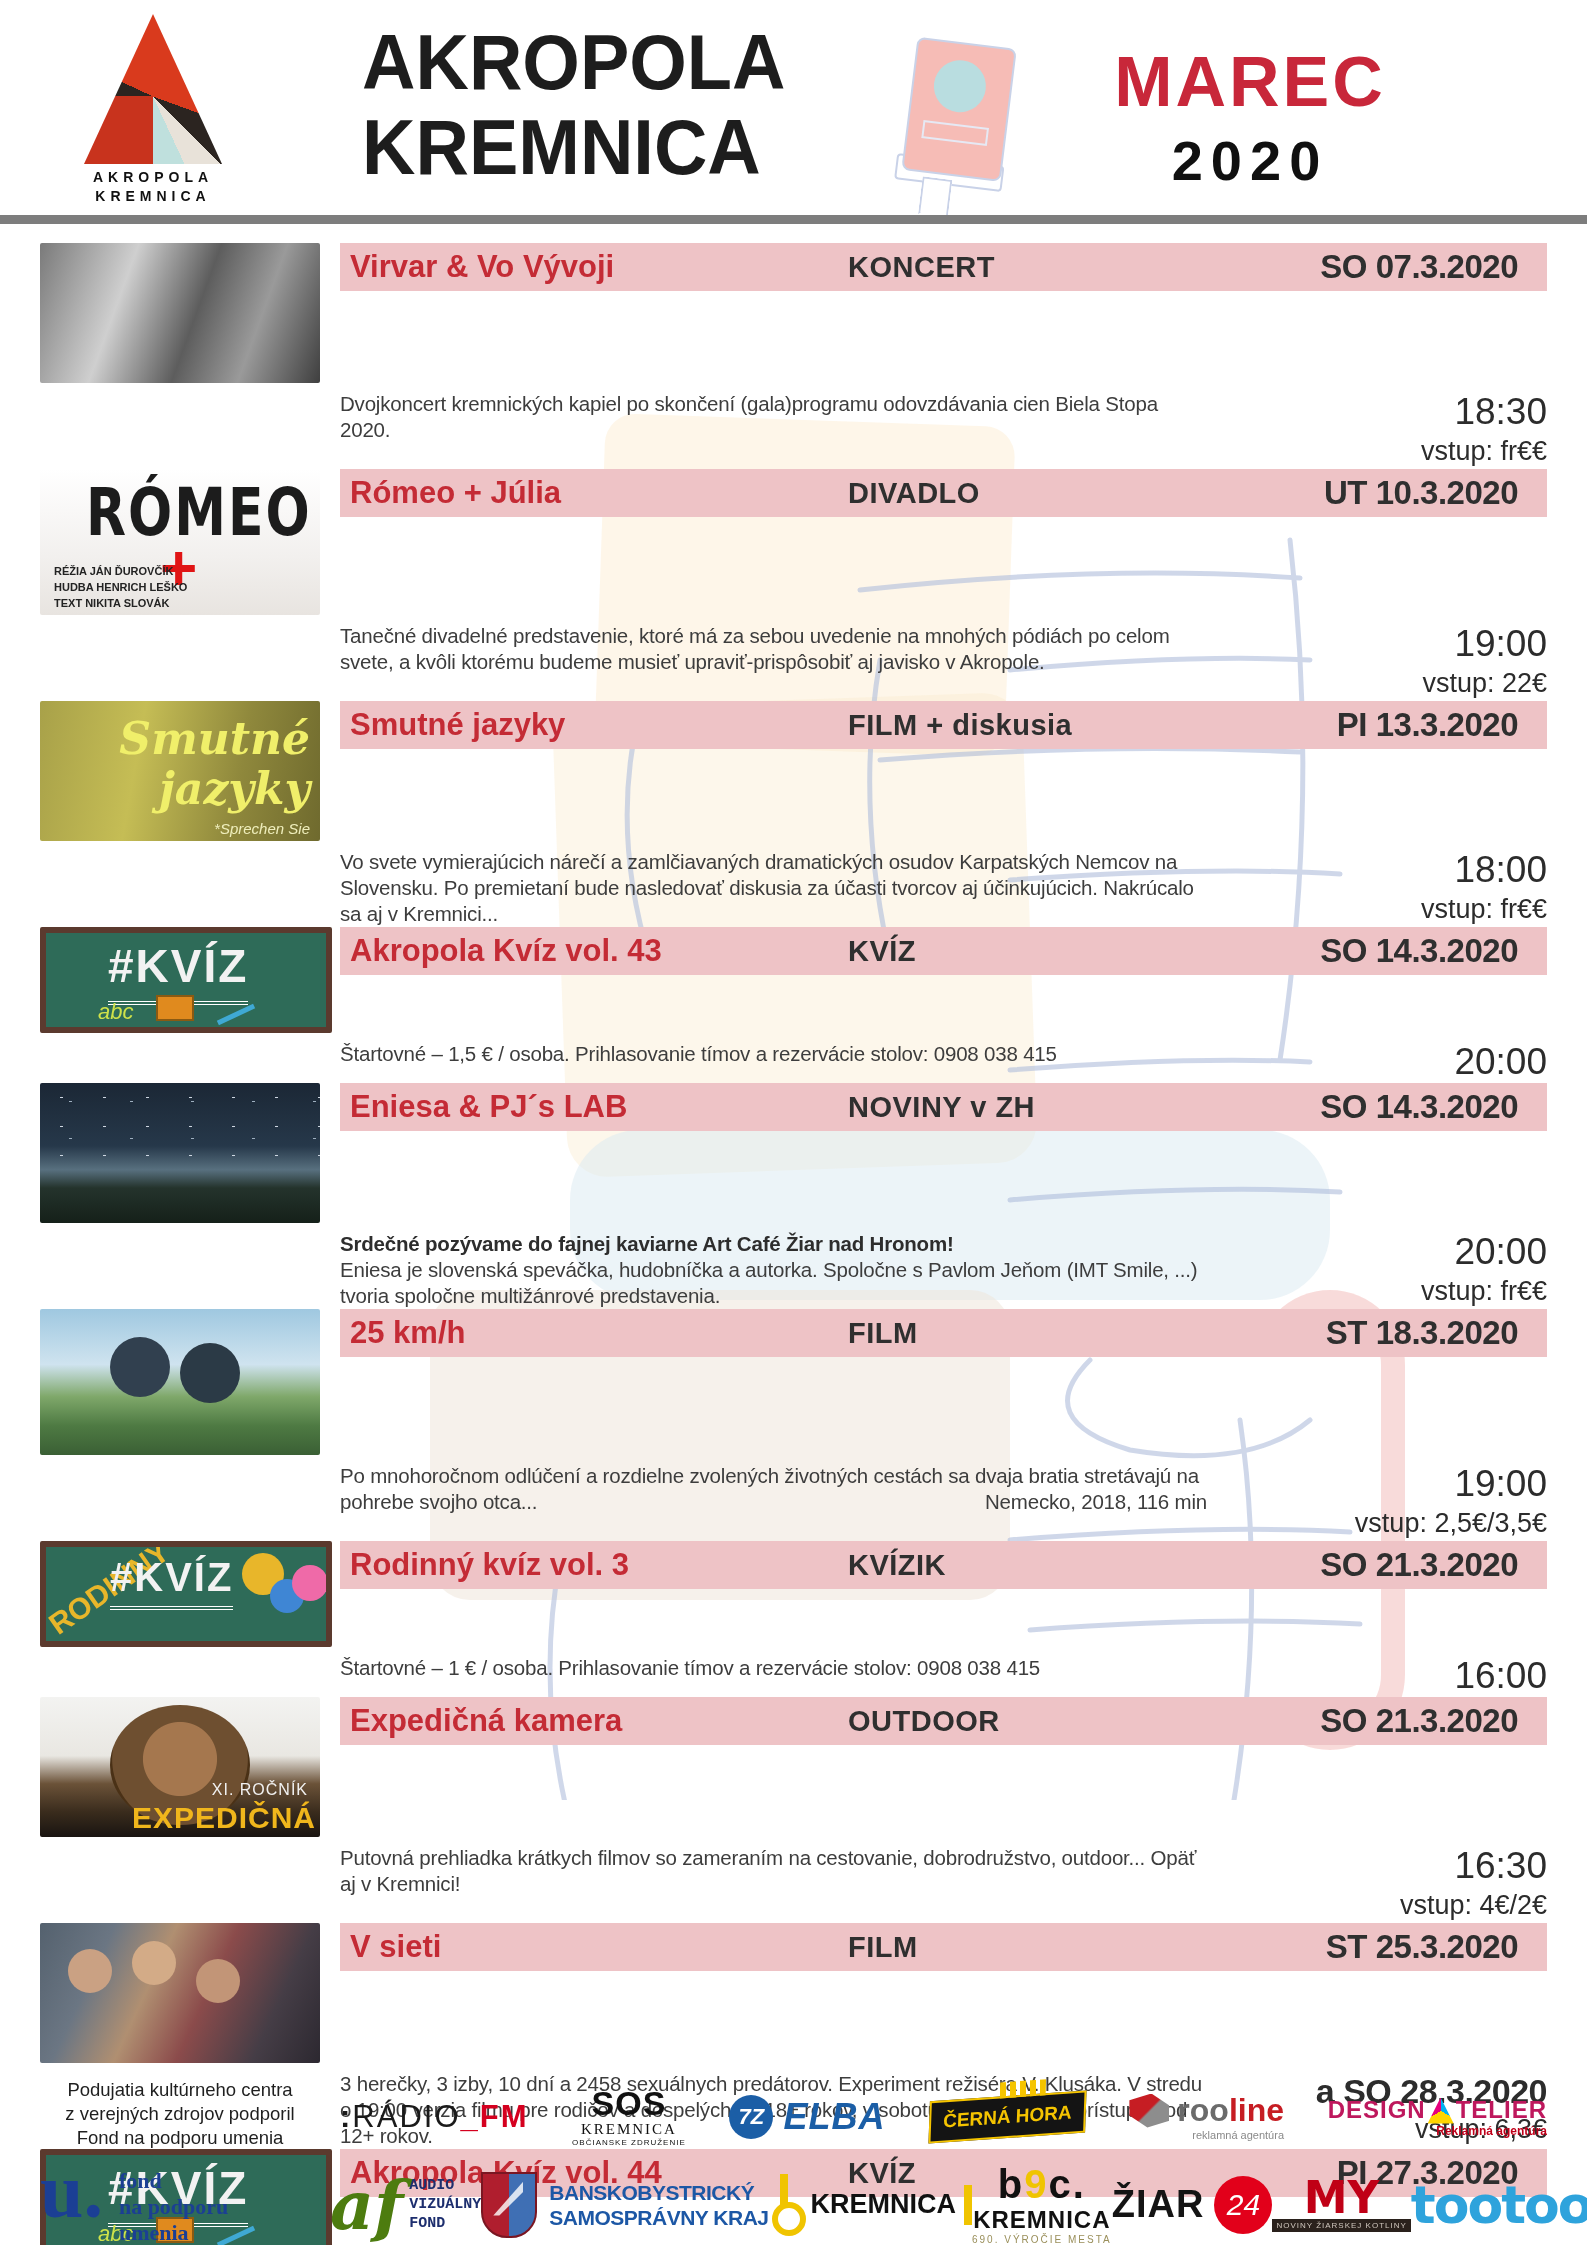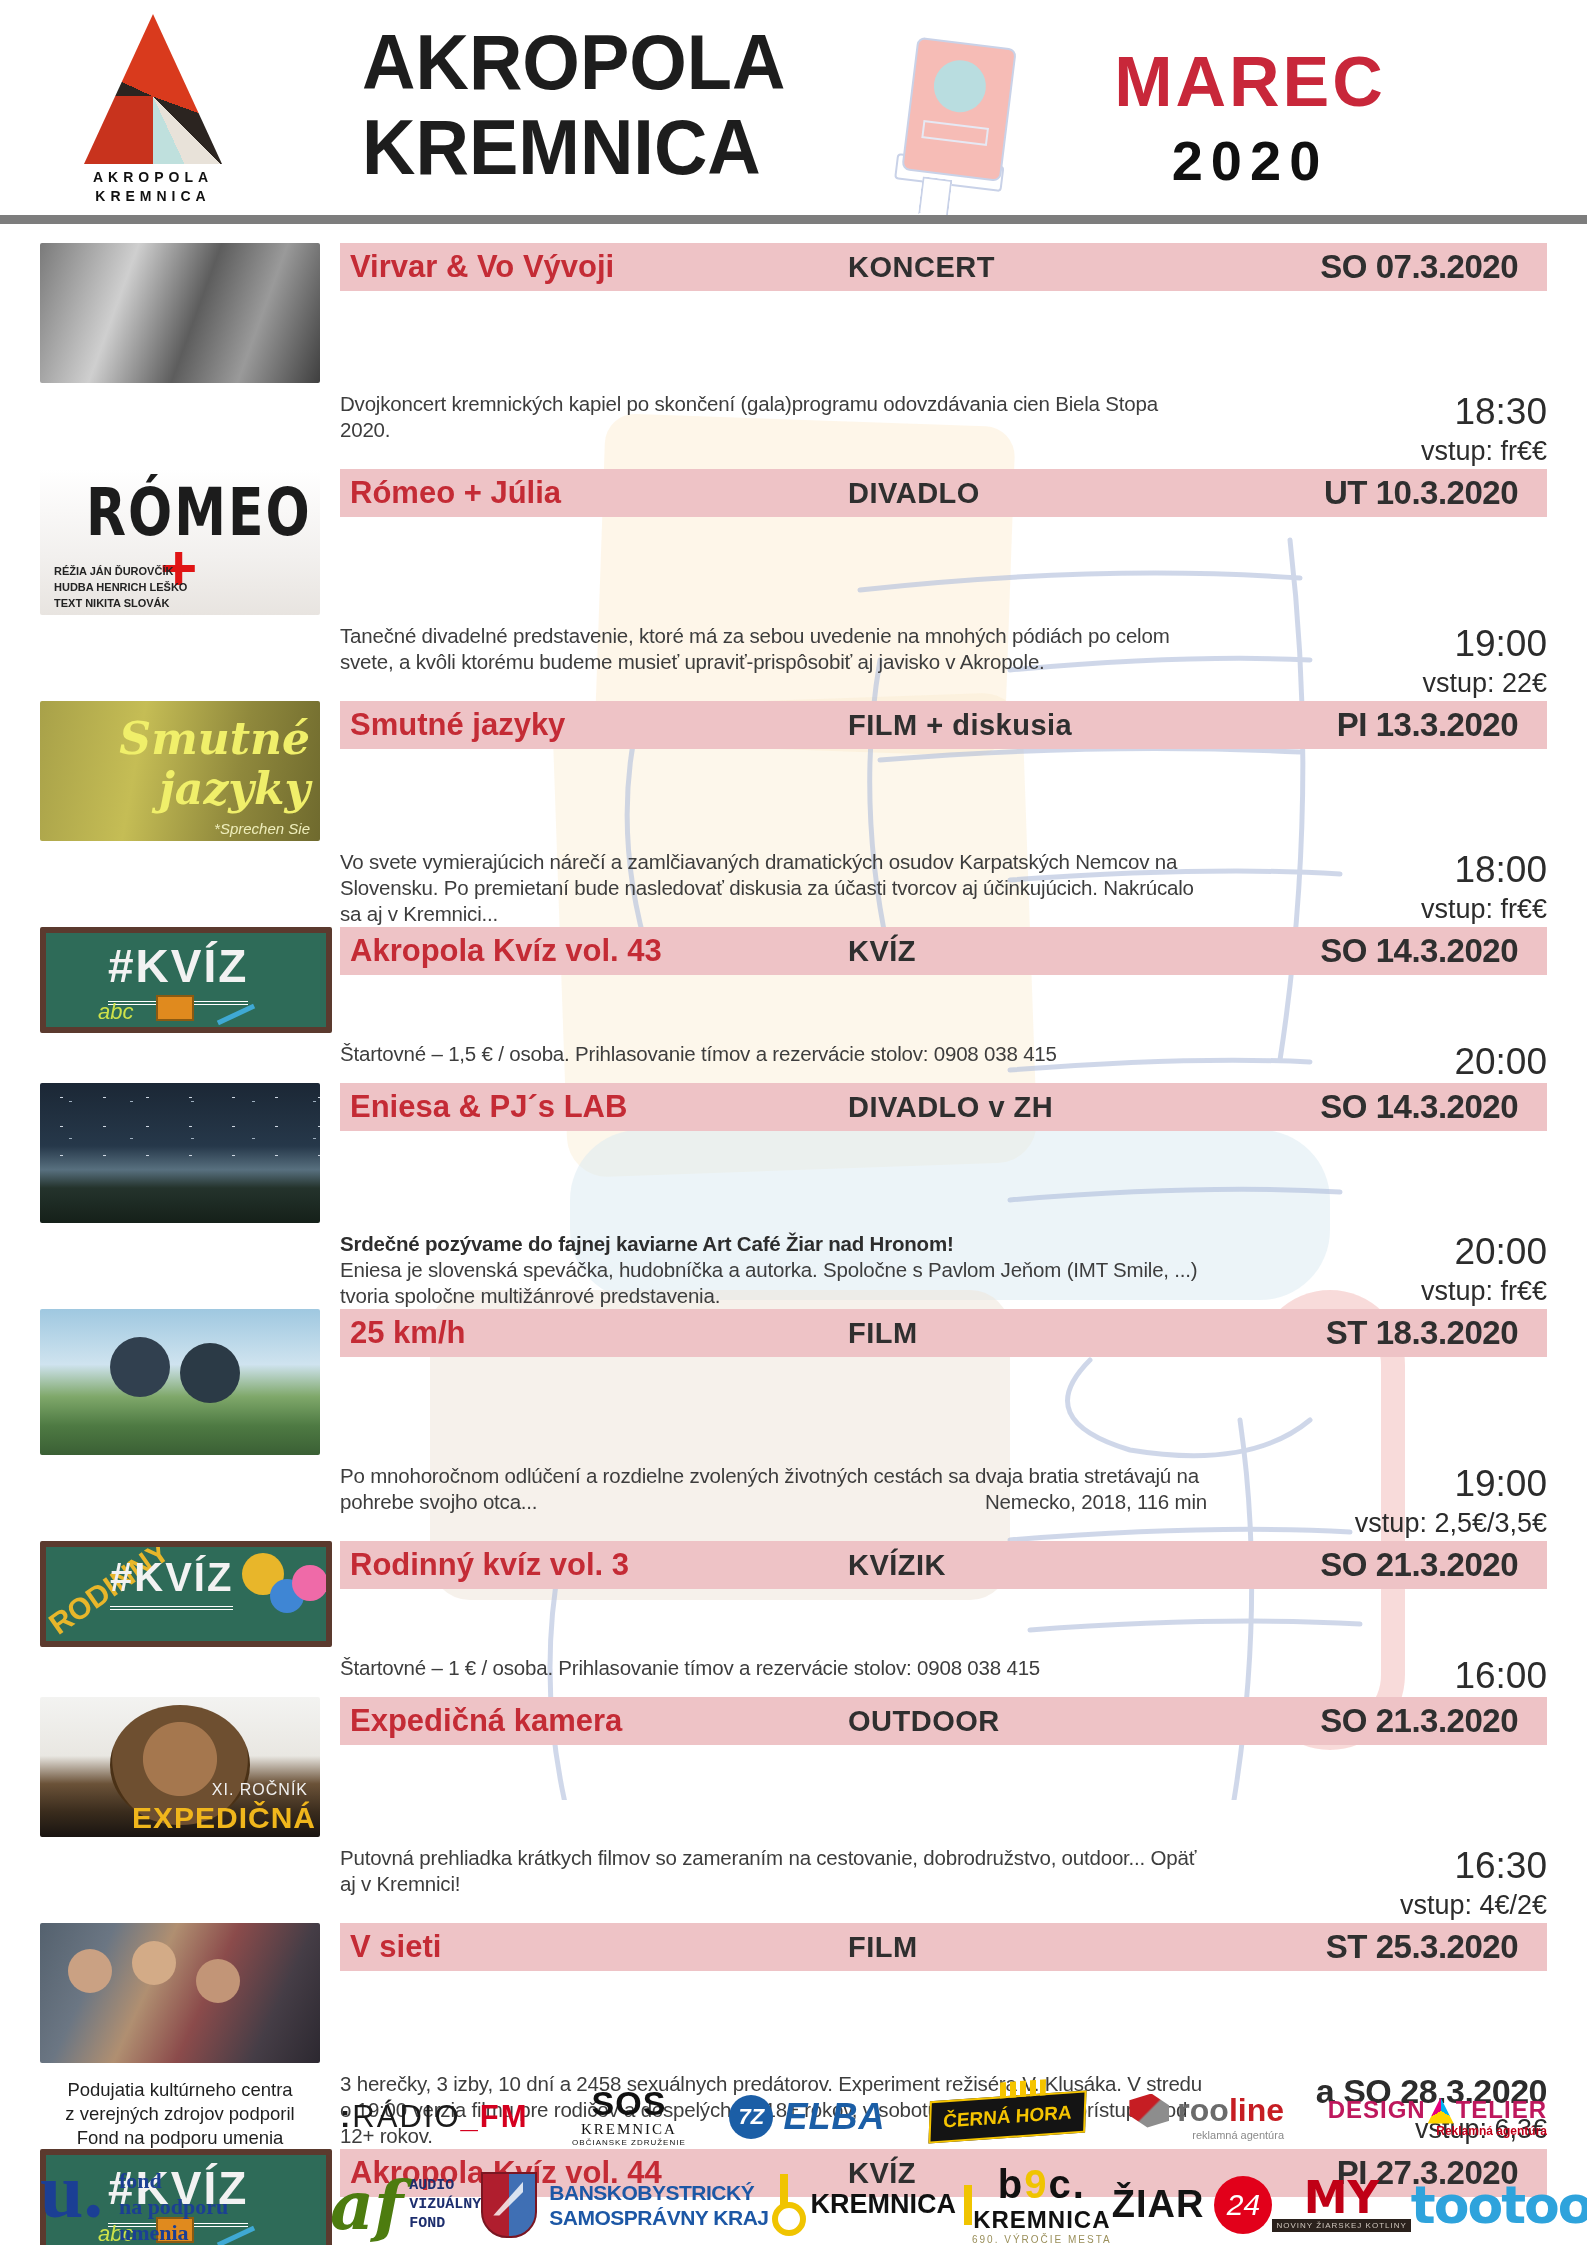--- a/index.html
+++ b/index.html
@@ -292,21 +292,21 @@
         <div class="ev-right">
             <span class="ev-time">20:00</span>
           </div>
       </div>
     </div>
 
     <div class="event">
       <div class="thumb thumb--night h140" title="night forest starry sky photo"></div>
       <div class="banner">
         <span class="ev-title">Eniesa &amp; PJ´s LAB</span>
-        <span class="ev-cat">DIVADLO v ZH</span>
+        <span class="ev-cat">NOVINY v ZH</span>
         <span class="ev-date">SO 14.3.2020</span>
       </div>
       <div class="ev-body">
         <div class="ev-desc"><span class="bold">Srdečné pozývame do fajnej kaviarne Art Café Žiar nad Hronom!</span><br>Eniesa  je slovenská speváčka, hudobníčka a autorka. Spoločne s Pavlom Jeňom (IMT Smile, ...) tvoria spoločne multižánrové predstavenia.</div>
         <div class="ev-right">
             <span class="ev-time">20:00</span>
             <span class="ev-price">vstup: fr€€</span>
           </div>
       </div>
     </div>

